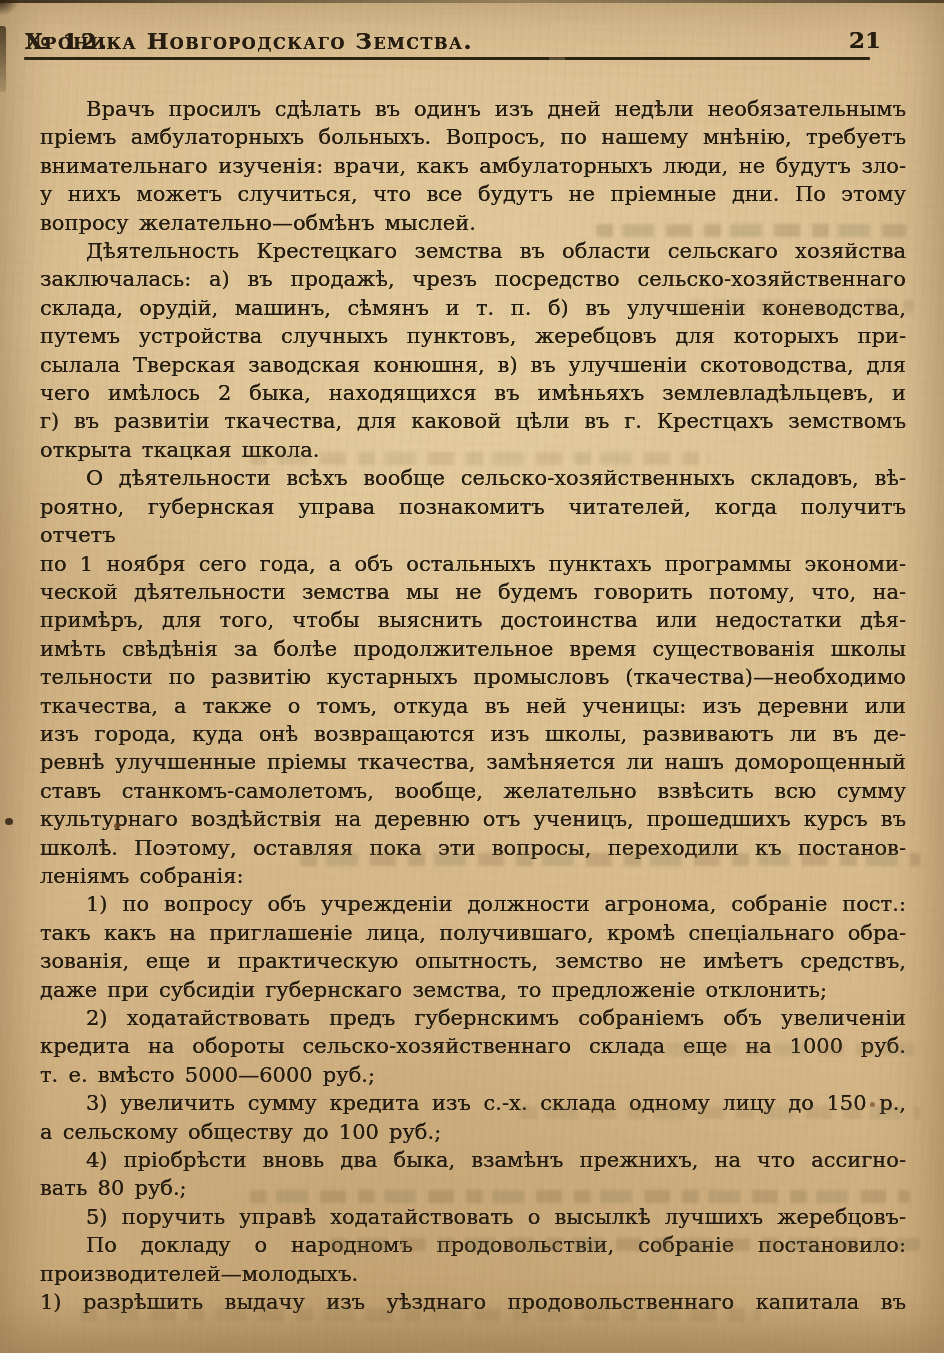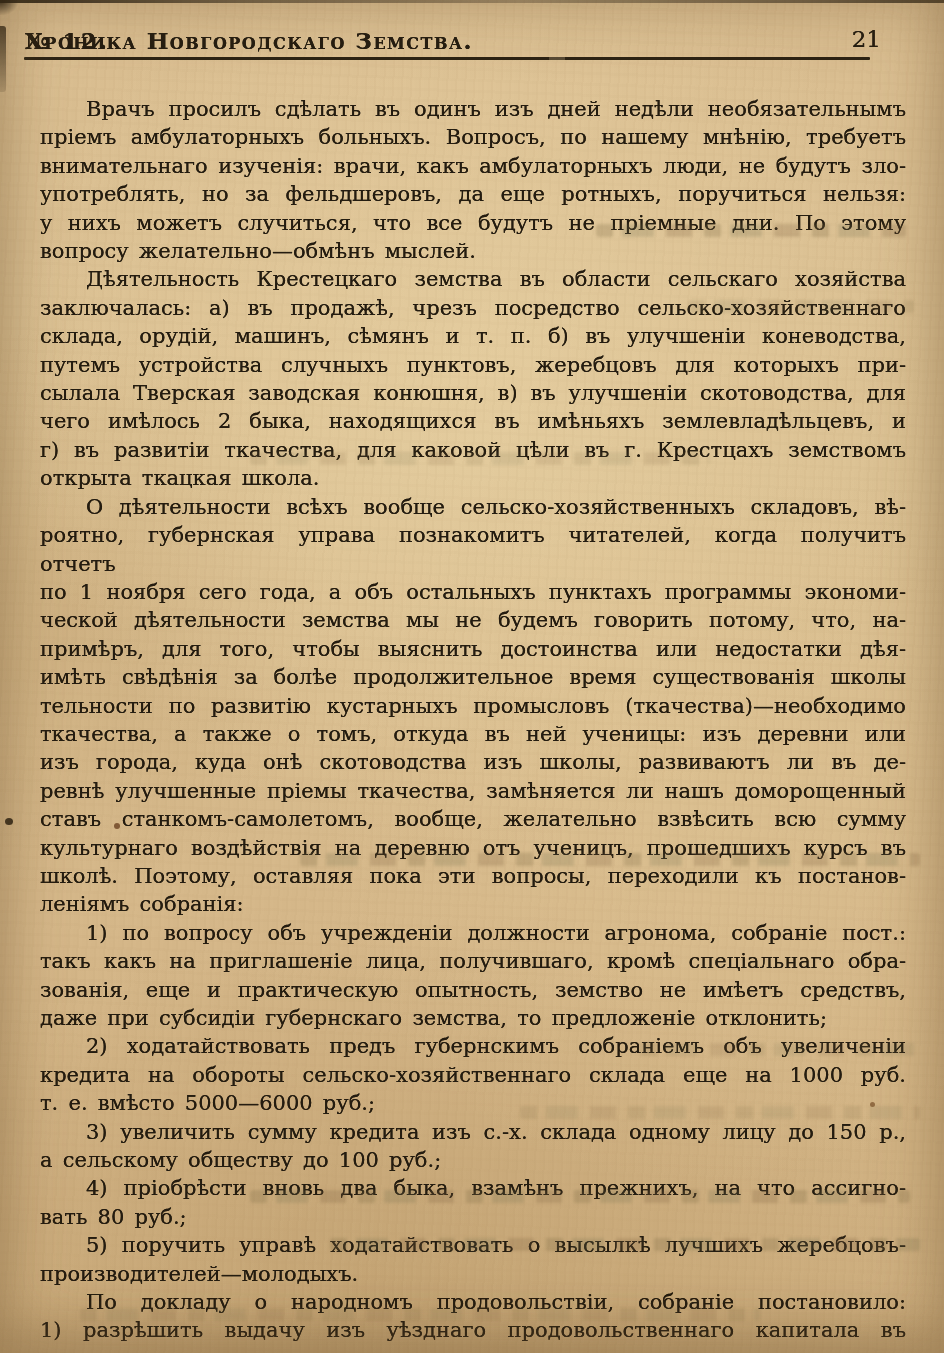--- a/index.html
+++ b/index.html
@@ -39,21 +39,21 @@
     text-shadow: 0 0 .5px currentColor;
   }
   .title {
     position: absolute; left: 0; right: 0; top: 3px; text-align: left;
     font-variant: small-caps; font-weight: bold;
     font-size: 23px; letter-spacing: 1.5px;
     text-shadow: 0 0 .5px currentColor;
   }
   .pagenum {
     position: absolute; right: 38px; top: 2px;
-    font-size: 23px; font-weight: normal;
+    font-size: 23px; font-weight: bold;
     text-shadow: 0 0 .5px currentColor;
   }
   .rule {
     position: absolute; top: 57px; left: 24px; width: 846px; height: 3px;
     background: linear-gradient(90deg, #2c2314 0 62%, rgba(44,35,20,.75) 62% 64%, #2c2314 64% 100%);
     border-radius: 1px;
   }
 
   
   .text-body {
@@ -106,59 +106,58 @@
     <span class="issue">№ 12.</span>
     <span class="title">Хроника Новгородскаго Земства.</span>
     <span class="pagenum">21</span>
   </div>
   <div class="rule"></div>
 
   <div class="text-body">
       <div class="line indent just">Врачъ просилъ сдѣлать въ одинъ изъ дней недѣли необязательнымъ</div>
       <div class="line just">пріемъ амбулаторныхъ больныхъ. Вопросъ, по нашему мнѣнію, требуетъ</div>
       <div class="line just">внимательнаго изученія: врачи, какъ амбулаторныхъ люди, не будутъ зло-</div>
-      <div class="line just">употреблять, но за фельдшеровъ, да еще ротныхъ, поручиться нельзя:</div>
       <div class="line just">у нихъ можетъ случиться, что все будутъ не пріемные дни. По этому</div>
       <div class="line">вопросу желательно—обмѣнъ мыслей.</div>
       <div class="line indent just">Дѣятельность Крестецкаго земства въ области сельскаго хозяйства</div>
       <div class="line just">заключалась: а) въ продажѣ, чрезъ посредство сельско-хозяйственнаго</div>
       <div class="line just">склада, орудій, машинъ, сѣмянъ и т. п. б) въ улучшеніи коневодства,</div>
       <div class="line just">путемъ устройства случныхъ пунктовъ, жеребцовъ для которыхъ при-</div>
       <div class="line just">сылала Тверская заводская конюшня, в) въ улучшеніи скотоводства, для</div>
       <div class="line just">чего имѣлось 2 быка, находящихся въ имѣньяхъ землевладѣльцевъ, и</div>
       <div class="line just">г) въ развитіи ткачества, для каковой цѣли въ г. Крестцахъ земствомъ</div>
       <div class="line">открыта ткацкая школа.</div>
       <div class="line indent just">О дѣятельности всѣхъ вообще сельско-хозяйственныхъ складовъ, вѣ-</div>
       <div class="line just">роятно, губернская управа познакомитъ читателей, когда получитъ отчетъ</div>
       <div class="line just">по 1 ноября сего года, а объ остальныхъ пунктахъ программы экономи-</div>
       <div class="line just">ческой дѣятельности земства мы не будемъ говорить потому, что, на-</div>
       <div class="line just">примѣръ, для того, чтобы выяснить достоинства или недостатки дѣя-</div>
       <div class="line just">имѣть свѣдѣнія за болѣе продолжительное время существованія школы</div>
       <div class="line just">тельности по развитію кустарныхъ промысловъ (ткачества)—необходимо</div>
       <div class="line just">ткачества, а также о томъ, откуда въ ней ученицы: изъ деревни или</div>
-      <div class="line just">изъ города, куда онѣ скотоводства изъ школы, развиваютъ ли въ де-</div>
+      <div class="line just">изъ города, куда онѣ возвращаются изъ школы, развиваютъ ли въ де-</div>
       <div class="line just">ревнѣ улучшенные пріемы ткачества, замѣняется ли нашъ доморощенный</div>
       <div class="line just">ставъ станкомъ-самолетомъ, вообще, желательно взвѣсить всю сумму</div>
       <div class="line just">культурнаго воздѣйствія на деревню отъ ученицъ, прошедшихъ курсъ въ</div>
       <div class="line just">школѣ. Поэтому, оставляя пока эти вопросы, переходили къ постанов-</div>
       <div class="line">леніямъ собранія:</div>
       <div class="line indent just">1) по вопросу объ учрежденіи должности агронома, собраніе пост.:</div>
       <div class="line just">такъ какъ на приглашеніе лица, получившаго, кромѣ спеціальнаго обра-</div>
       <div class="line just">зованія, еще и практическую опытность, земство не имѣетъ средствъ,</div>
       <div class="line">даже при субсидіи губернскаго земства, то предложеніе отклонить;</div>
       <div class="line indent just">2) ходатайствовать предъ губернскимъ собраніемъ объ увеличеніи</div>
       <div class="line just">кредита на обороты сельско-хозяйственнаго склада еще на 1000 руб.</div>
       <div class="line">т. е. вмѣсто 5000—6000 руб.;</div>
       <div class="line indent just">3) увеличить сумму кредита изъ с.-х. склада одному лицу до 150 р.,</div>
       <div class="line">а сельскому обществу до 100 руб.;</div>
       <div class="line indent just">4) пріобрѣсти вновь два быка, взамѣнъ прежнихъ, на что ассигно-</div>
       <div class="line">вать 80 руб.;</div>
       <div class="line indent just">5) поручить управѣ ходатайствовать о высылкѣ лучшихъ жеребцовъ-</div>
+      <div class="line indent just">По докладу о народномъ продовольствіи, собраніе постановило:</div>
       <div class="line">производителей—молодыхъ.</div>
-      <div class="line indent just">По докладу о народномъ продовольствіи, собраніе постановило:</div>
       <div class="line just">1) разрѣшить выдачу изъ уѣзднаго продовольственнаго капитала въ</div>
     </div>
 
   <div class="ghost" style="top:224px; left:596px; width:310px;"></div>
   <div class="ghost faint" style="top:300px; left:688px; width:226px;"></div>
   <div class="ghost faint" style="top:452px; left:250px; width:460px;"></div>
   <div class="ghost" style="top:853px; left:300px; width:620px;"></div>
   <div class="ghost faint" style="top:1043px; left:640px; width:280px;"></div>
   <div class="ghost faint" style="top:1106px; left:520px; width:400px;"></div>
   <div class="ghost" style="top:1190px; left:250px; width:660px;"></div>

